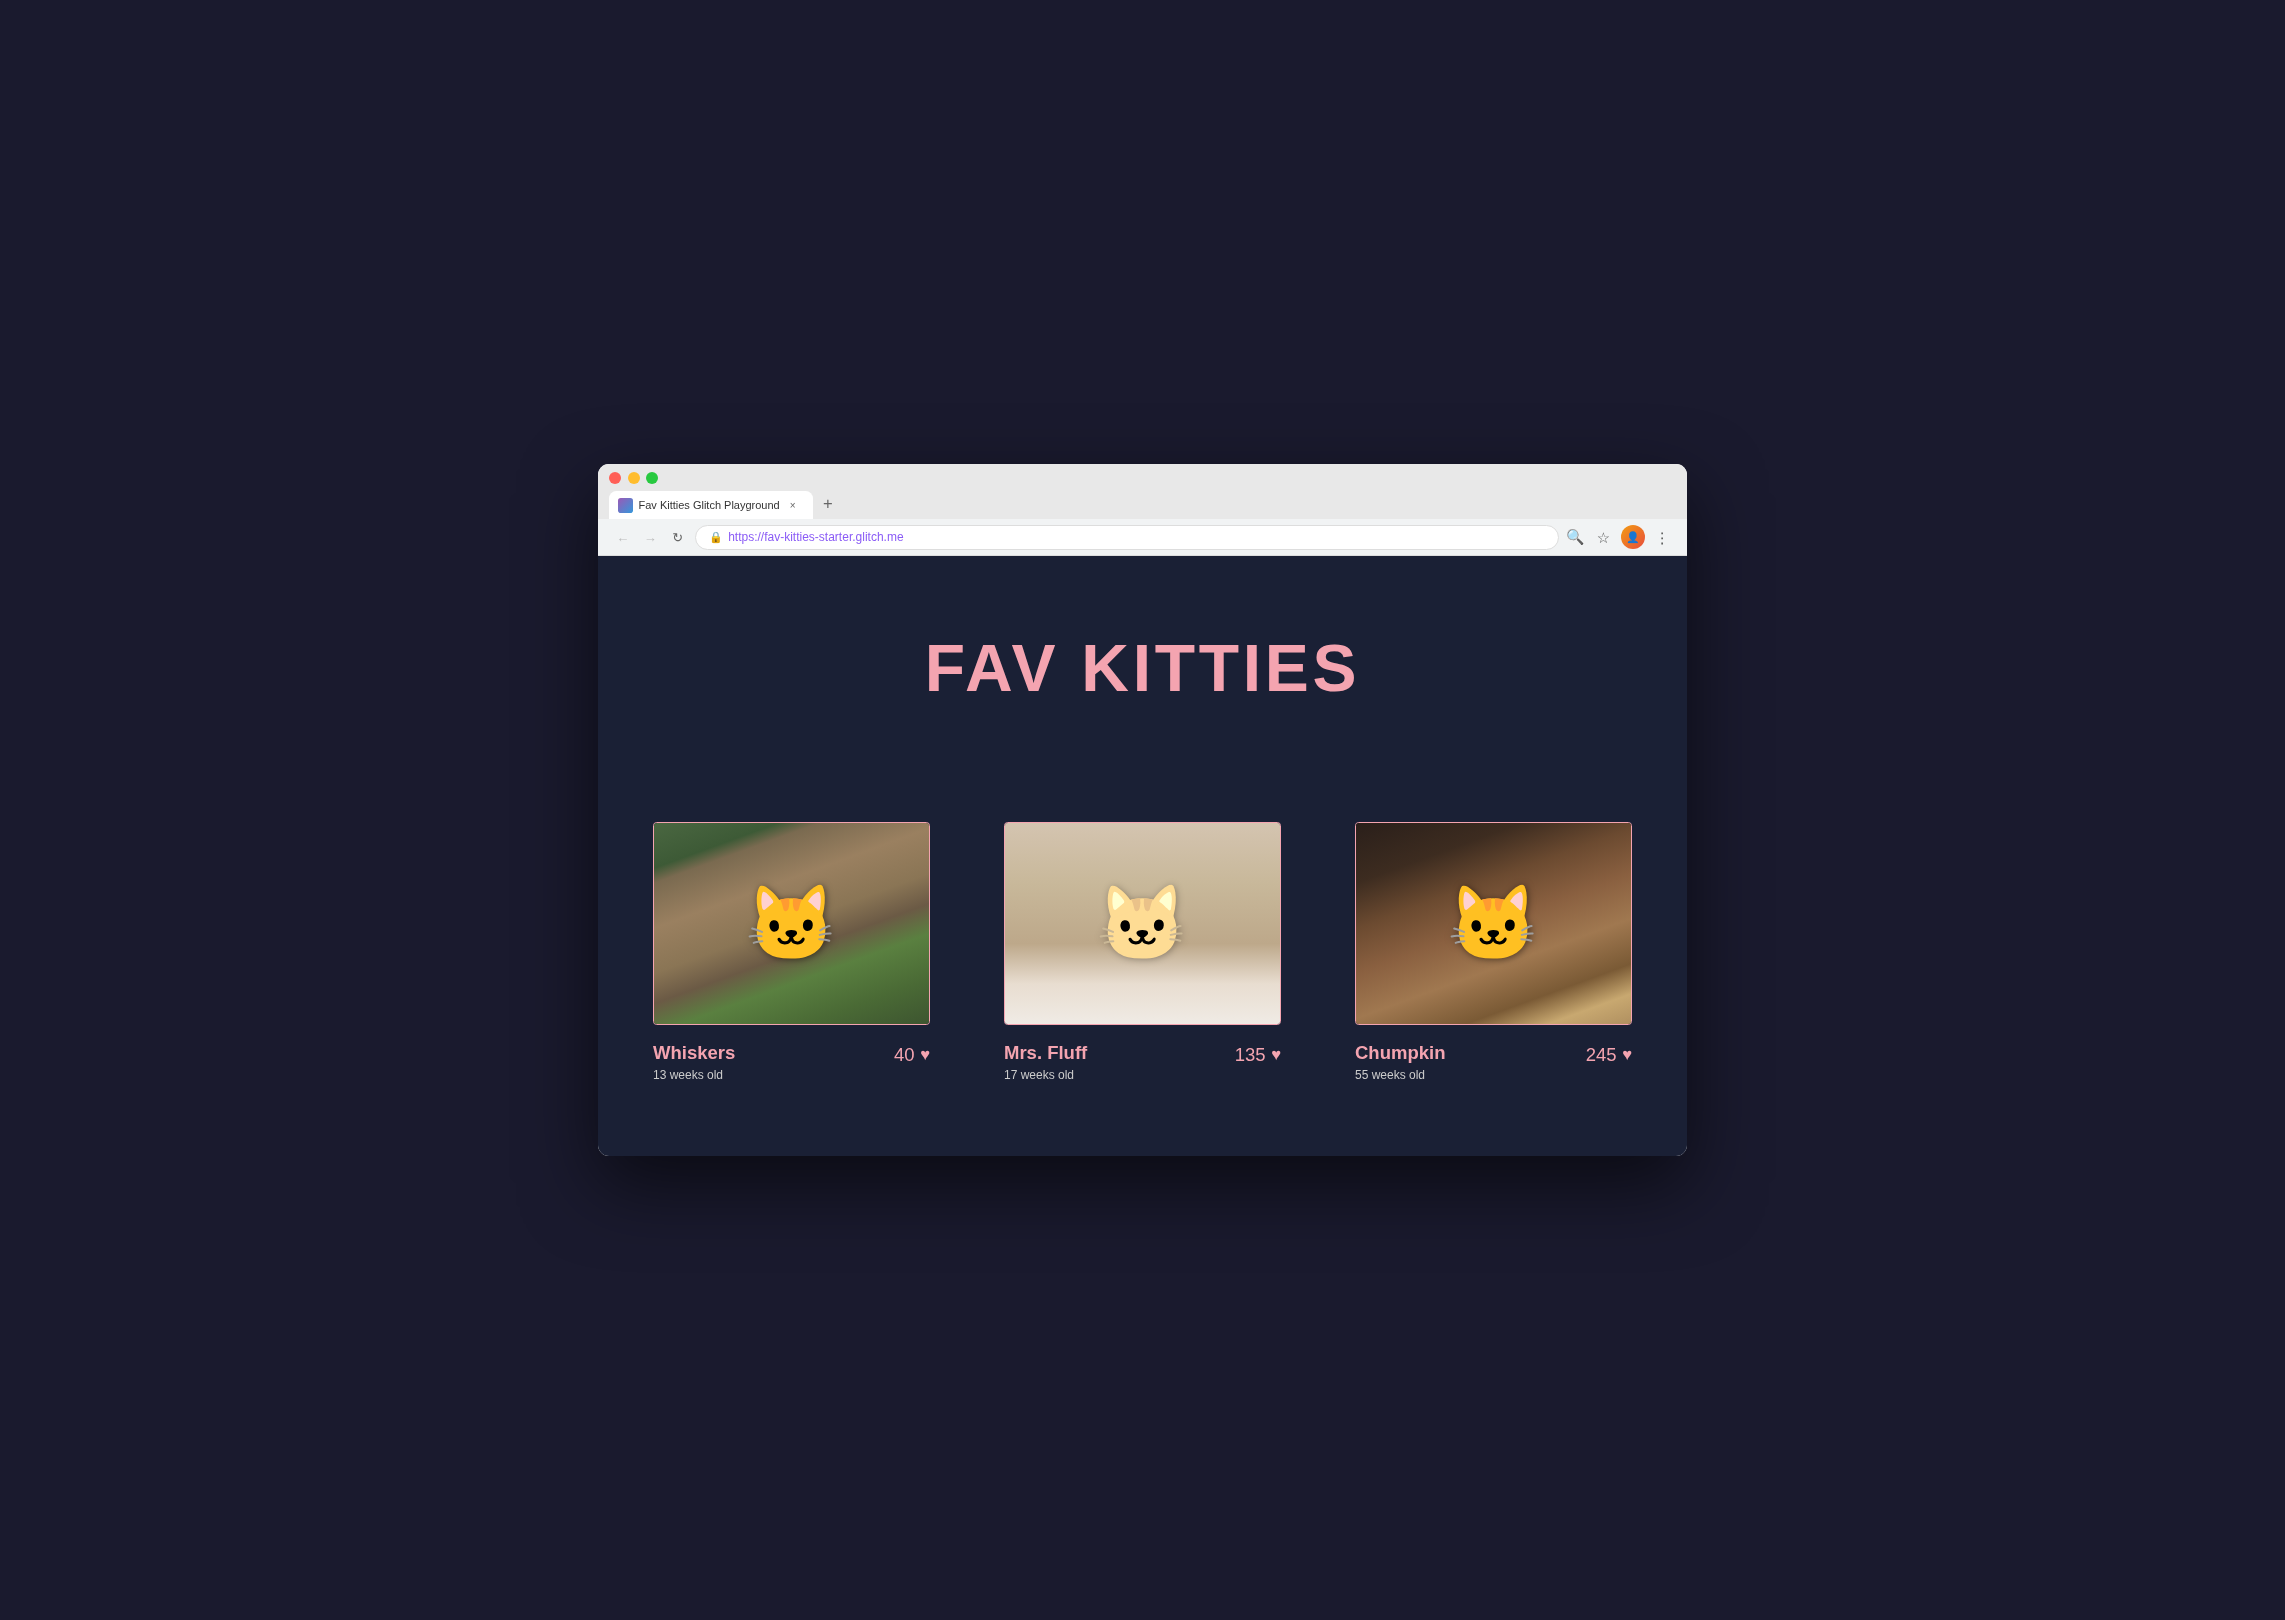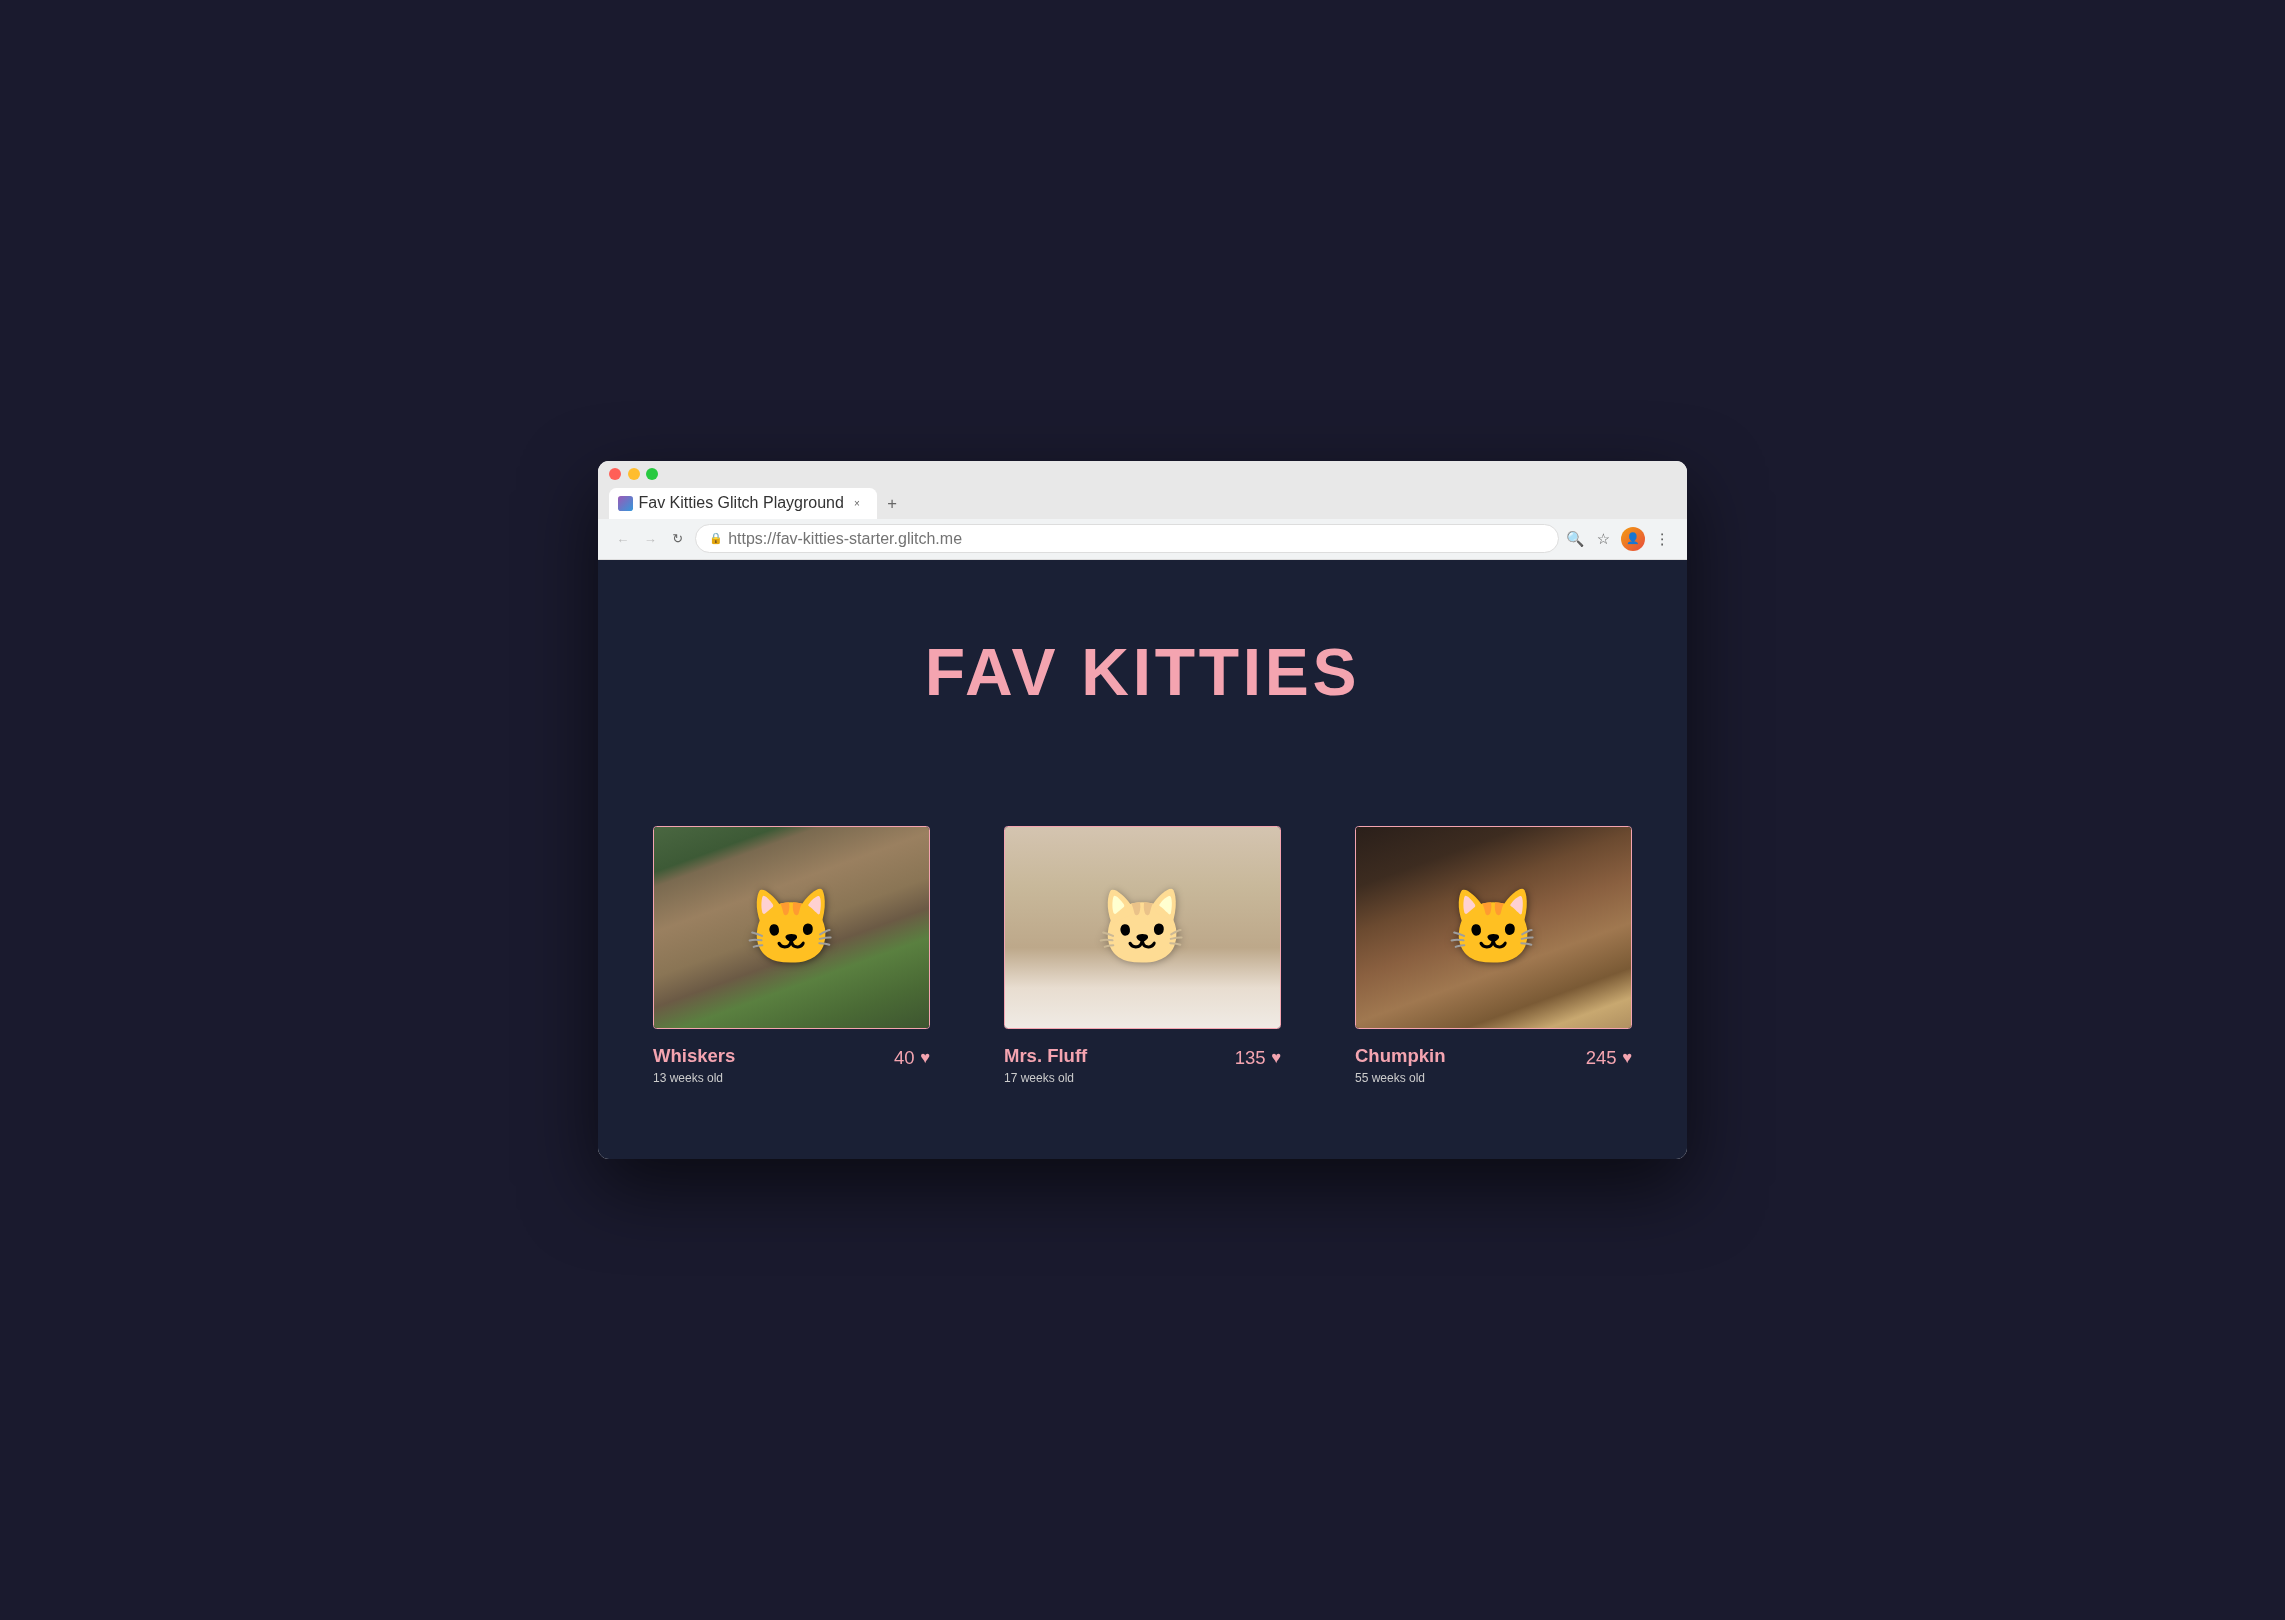--- a/index.html
+++ b/index.html
@@ -71,21 +71,21 @@
       background: linear-gradient(135deg, #9b59b6, #3498db);
       border-radius: 2.8px;
       flex-shrink: 0;
     }
 
     .tab-title {
       flex: 1;
       white-space: nowrap;
       overflow: hidden;
       text-overflow: ellipsis;
-      font-size: 16px;
+      font-size: 11px;
       text-align: right;
     }
 
     .tab-close {
       width: 14.8px;
       height: 14.8px;
       border-radius: 50%;
       display: flex;
       align-items: center;
       justify-content: center;
@@ -143,22 +143,22 @@
       font-size: 12px;
       color: #333;
     }
 
     .lock-icon {
       color: #555;
       font-size: 11px;
     }
 
     .url-text {
-      color: #737373;
-      font-size: 16px;
+      color: #8b5cf6;
+      font-size: 12px;
     }
 
     .toolbar-right {
       display: flex;
       align-items: center;
       gap: 7.4px;
     }
 
     .toolbar-icon {
       width: 20px;

